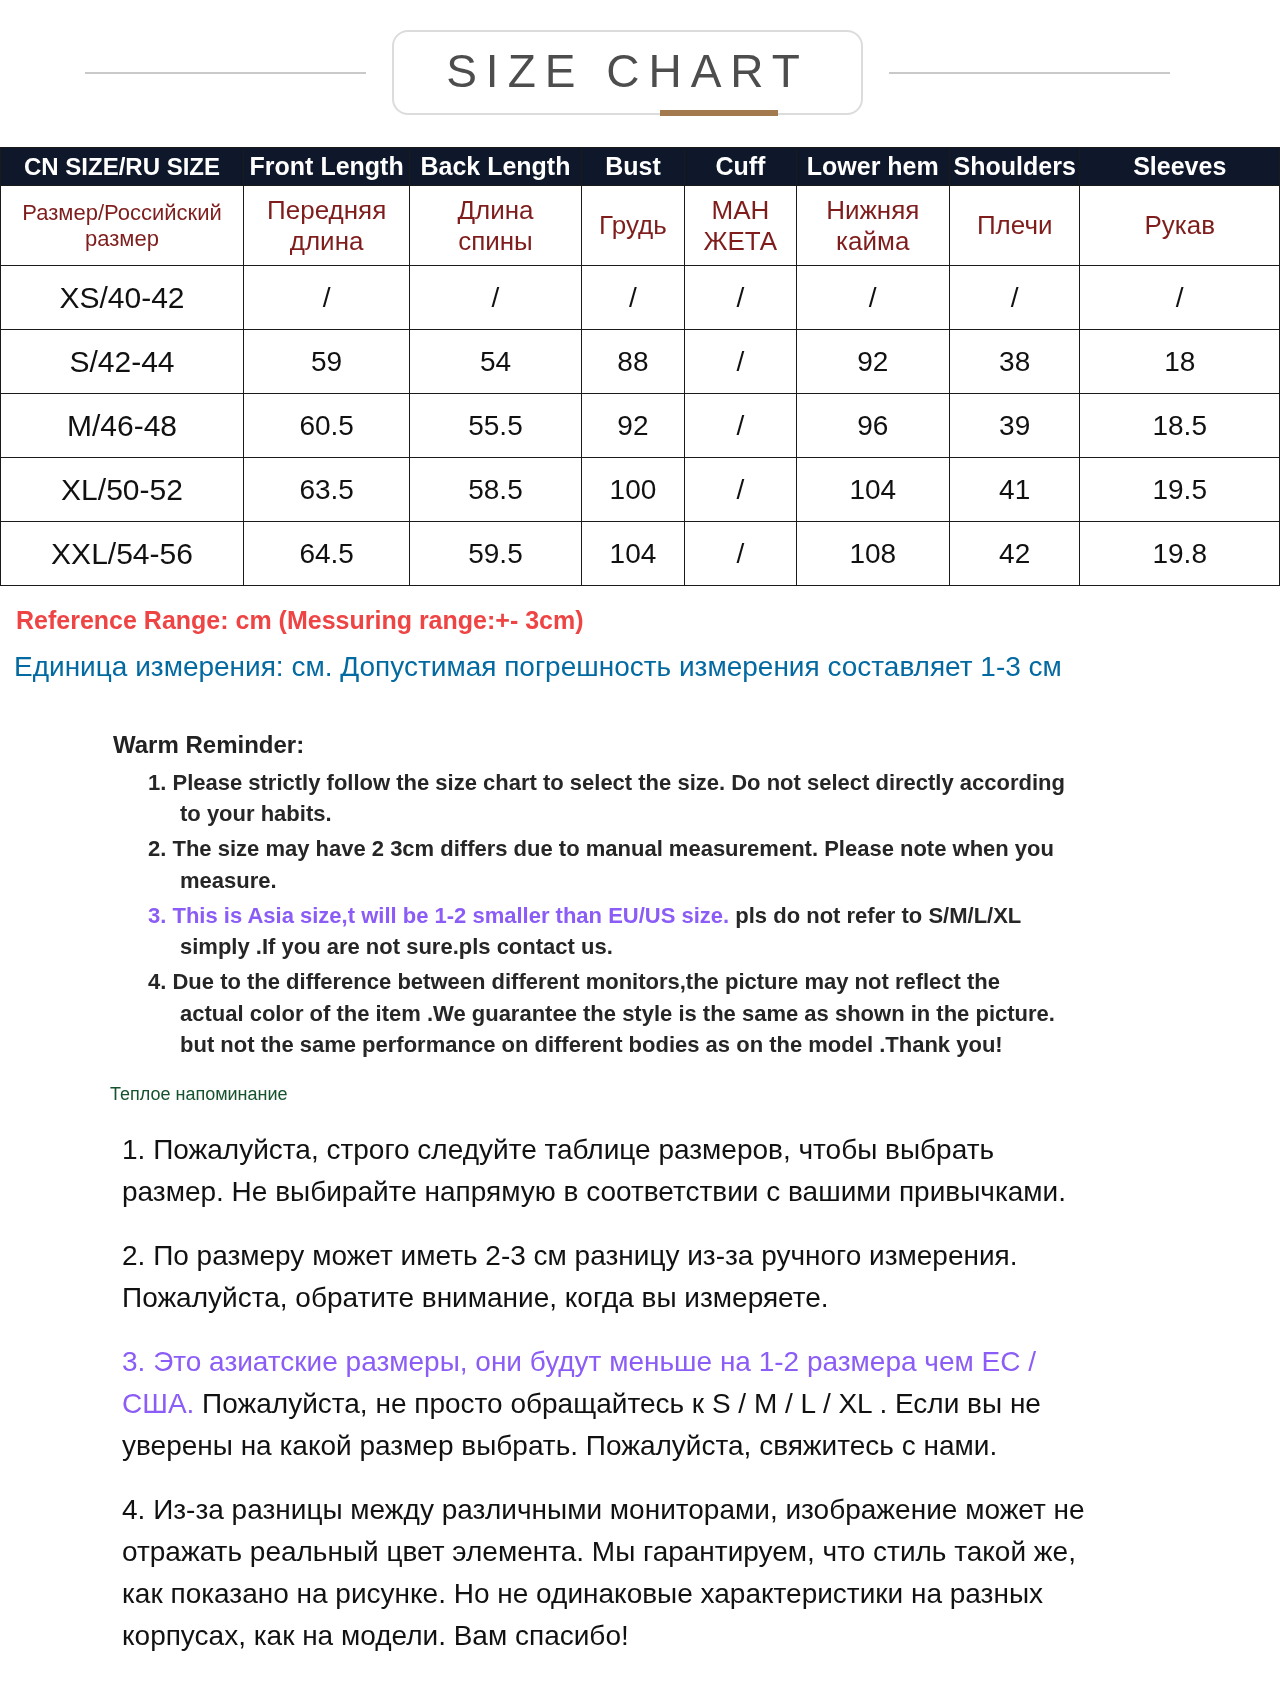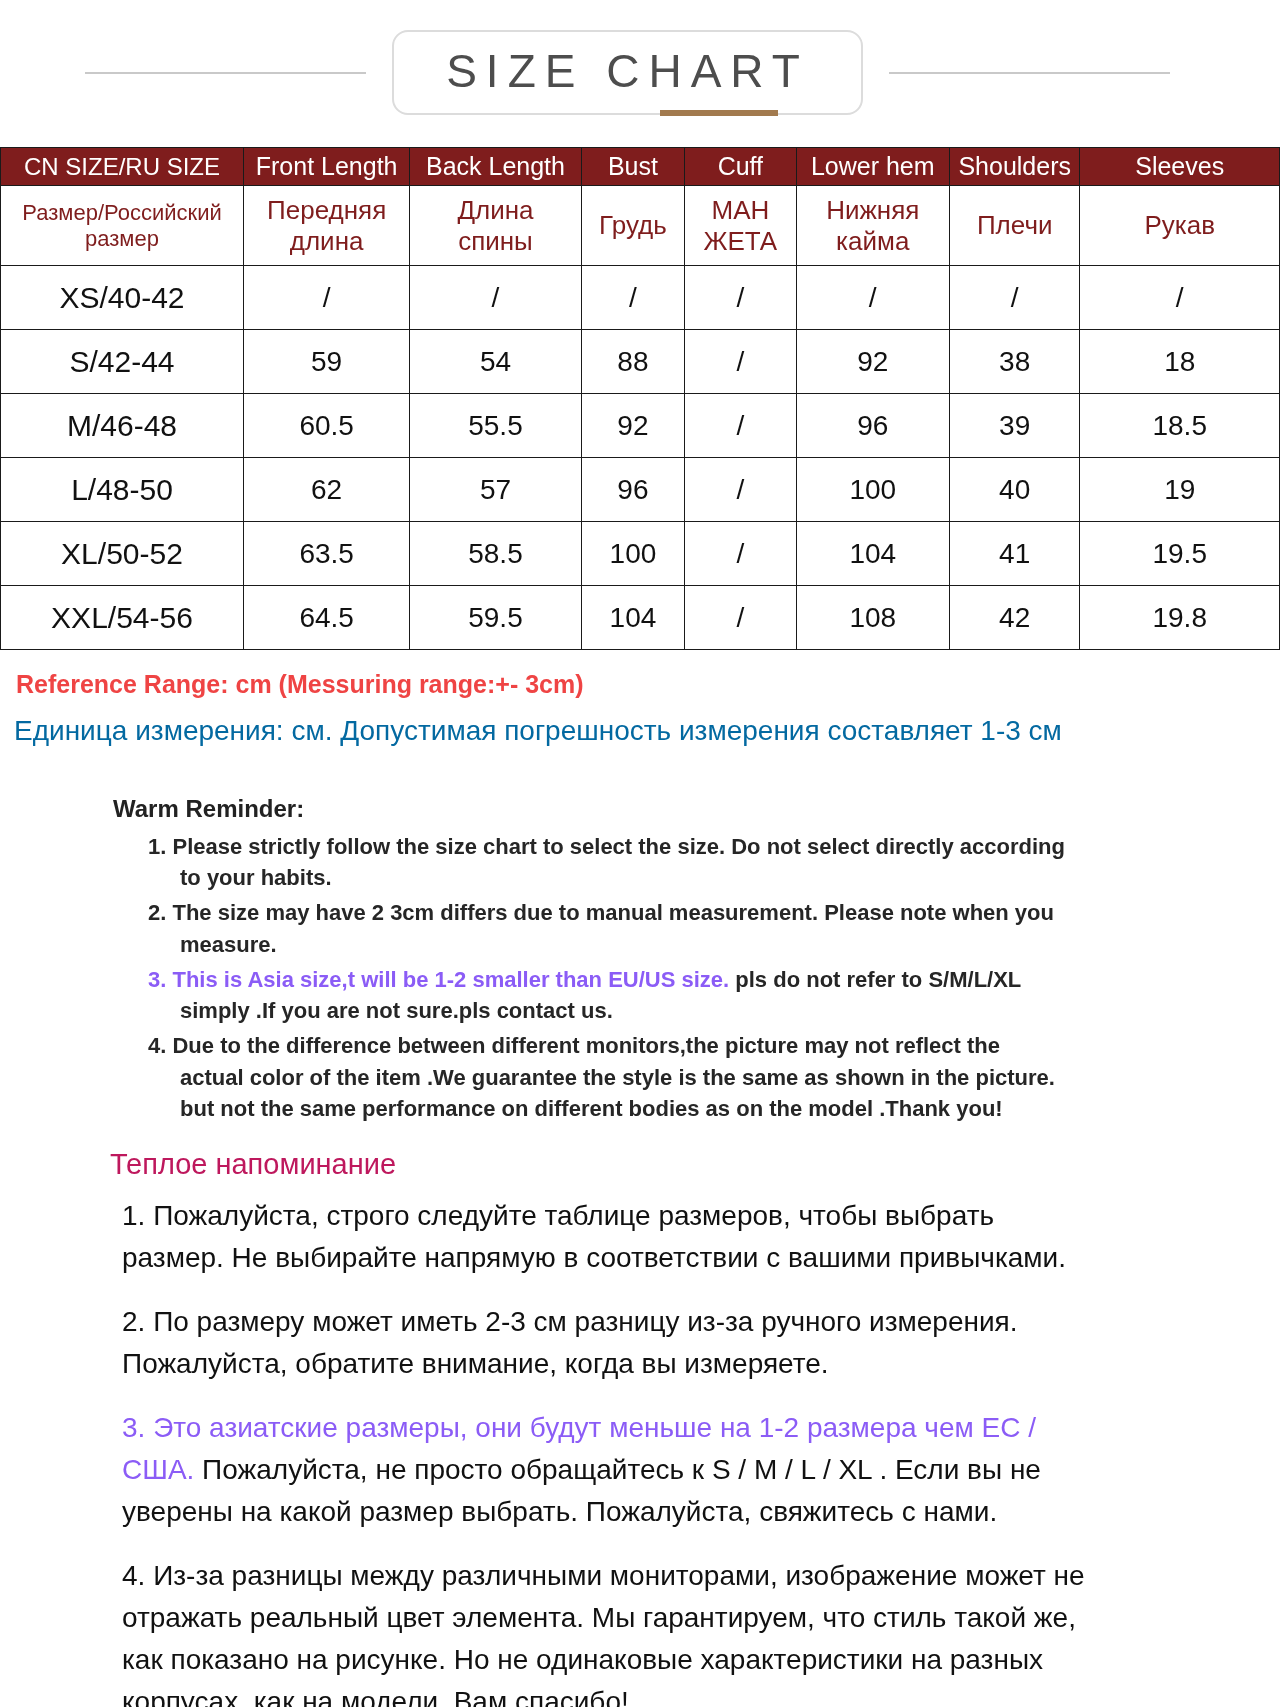--- a/index.html
+++ b/index.html
@@ -50,24 +50,24 @@
     table-layout: fixed;
   }
   .size-table th, .size-table td {
     border: 1px solid #1a1a1a;
     text-align: center;
     vertical-align: middle;
     padding: 4px 2px;
     overflow: hidden;
   }
   .size-table tr.head-en th {
-    background: #7f1d1d;
+    background: #0f172a;
     color: #ffffff;
     font-size: 25px;
-    font-weight: 400;
+    font-weight: 700;
     height: 34px;
   }
   .size-table tr.head-en th:first-child { font-size: 24px; }
   .size-table tr.head-ru th {
     background: #ffffff;
     color: #7f1d1d;
     font-size: 26px;
     font-weight: 400;
     height: 80px;
     line-height: 1.18;
@@ -113,24 +113,24 @@
     font-weight: 600;
     line-height: 1.42;
     color: #262626;
     margin-bottom: 4px;
   }
   .red-text { color: #8b5cf6; }
 
   
   .reminder-ru { margin: 24px 0 0 110px; padding-bottom: 30px; }
   .reminder-ru .rem-title {
-    font-size: 29px;
-    font-weight: 400;
-    color: #be185d;
-    margin-bottom: 14px;
+    font-size: 18px;
+    font-weight: 400;
+    color: #14532d;
+    margin-bottom: 24px;
   }
   .reminder-ru .item {
     max-width: 975px;
     margin-left: 12px;
     font-size: 28px;
     font-weight: 400;
     line-height: 1.5;
     color: #111111;
     margin-bottom: 22px;
   }
@@ -210,30 +210,20 @@
         <td>M/46-48</td>
         <td>60.5</td>
         <td>55.5</td>
         <td>92</td>
         <td>/</td>
         <td>96</td>
         <td>39</td>
         <td>18.5</td>
       </tr>
       <tr class="data-row">
-        <td>L/48-50</td>
-        <td>62</td>
-        <td>57</td>
-        <td>96</td>
-        <td>/</td>
-        <td>100</td>
-        <td>40</td>
-        <td>19</td>
-      </tr>
-      <tr class="data-row">
         <td>XL/50-52</td>
         <td>63.5</td>
         <td>58.5</td>
         <td>100</td>
         <td>/</td>
         <td>104</td>
         <td>41</td>
         <td>19.5</td>
       </tr>
       <tr class="data-row">

